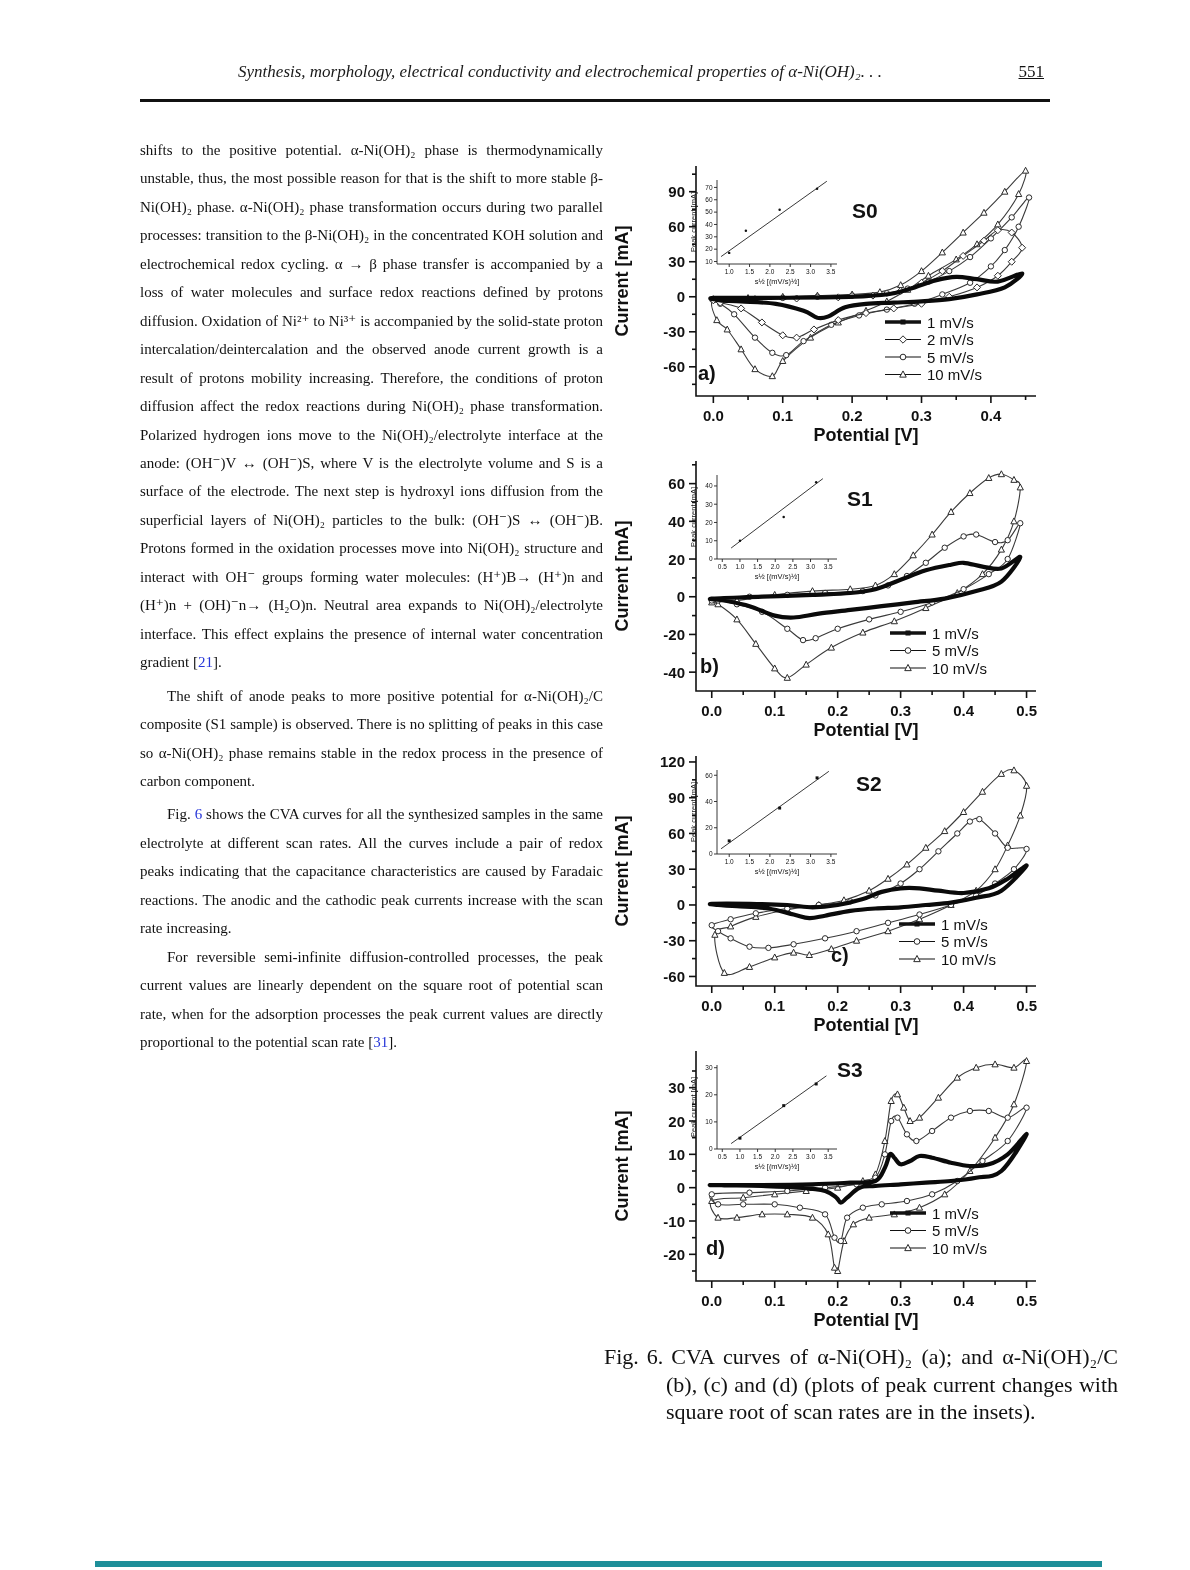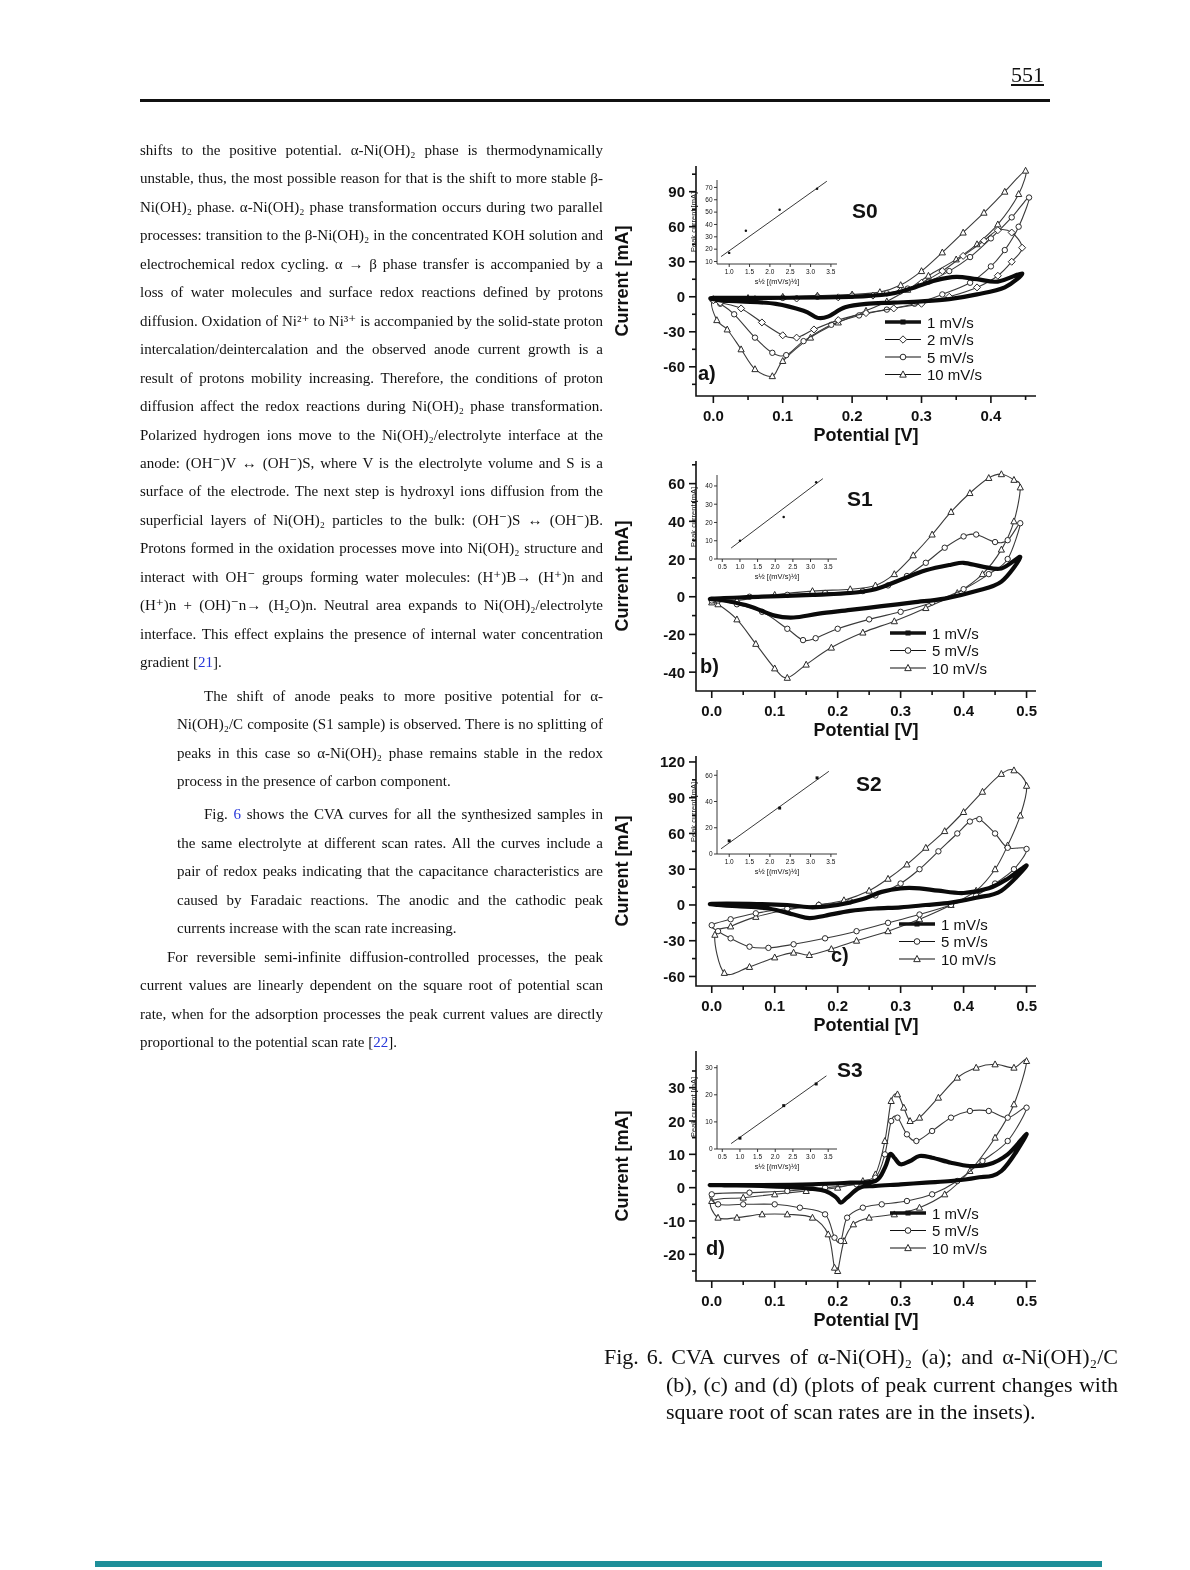--- a/index.html
+++ b/index.html
@@ -3,55 +3,56 @@
 <meta charset="utf-8">
 <style>
   :root{ --ref-blue:#2636d9; --footer-teal:#1e8f99; }
   html,body{margin:0;padding:0;background:#fff;}
   #page{position:relative;width:1190px;height:1570px;background:#fff;overflow:hidden;
         font-family:"Liberation Serif","DejaVu Serif",serif;color:#111;}
   
   #running-head{position:absolute;left:140px;top:62px;width:910px;height:30px;}
   #running-title{position:absolute;left:0;right:70px;top:0;text-align:center;
       font-style:italic;font-size:17px;color:#1a1a1a;}
-  #page-number{position:absolute;right:6px;top:0;font-size:22px;text-decoration:underline;}
+  #page-number{position:absolute;right:6px;top:0;font-size:17px;text-decoration:underline;}
   #head-rule{position:absolute;left:140px;top:99px;width:910px;height:3px;background:#111;}
   
   #text-col{position:absolute;left:140px;top:136px;width:463px;}
   #text-col p{margin:0;text-align:justify;font-size:15px;line-height:28.45px;}
-  #text-col p.gap{margin-top:5px;margin-left:37px;}
+  #text-col p.gap{margin-top:5px;}
   #text-col p.ind{text-indent:27px;}
   .ref{color:var(--ref-blue);text-decoration:none;cursor:pointer;}
   
   #fig-col{position:absolute;left:604px;top:156px;width:456px;}
   .panel{position:relative;width:450px;height:292px;margin-bottom:3px;}
   .cv text{font-family:"Liberation Sans","DejaVu Sans",sans-serif;fill:#111;}
   
   #caption{margin-top:10px;width:452px;font-size:22px;line-height:27.5px;
       text-align:justify;text-indent:-62px;padding-left:62px;}
   #caption .cap-sp{margin-right:8px;}
   
   #footer-bar{position:absolute;left:95px;top:1561px;width:1007px;height:6px;
       background:var(--footer-teal);}
 </style>
 </head>
 <body>
 
 <div id="page">
 
   <div id="running-head">
+    <div id="running-title">Synthesis, morphology, electrical conductivity and electrochemical properties of α-Ni(OH)₂. . .</div>
     <div id="page-number">551</div>
   </div>
   <div id="head-rule"></div>
 
   <div id="text-col">
     <p><span>shifts to the positive potential. α-Ni(OH)₂ phase is thermodynamically unstable, thus, the most possible reason for that is the shift to more stable β-Ni(OH)₂ phase. α-Ni(OH)₂ phase transformation occurs during two parallel processes: transition to the β-Ni(OH)₂ in the concentrated KOH solution and electrochemical redox cycling. α → β phase transfer is accompanied by a loss of water molecules and surface redox reactions defined by protons diffusion. Oxidation of Ni²⁺ to Ni³⁺ is accompanied by the solid-state proton intercalation/deintercalation and the observed anode current growth is a result of protons mobility increasing. Therefore, the conditions of proton diffusion affect the redox reactions during Ni(OH)₂ phase transformation. Polarized hydrogen ions move to the Ni(OH)₂/electrolyte interface at the anode: (OH⁻)V ↔ (OH⁻)S, where V is the electrolyte volume and S is a surface of the electrode. The next step is hydroxyl ions diffusion from the superficial layers of Ni(OH)₂ particles to the bulk: (OH⁻)S ↔ (OH⁻)B. Protons formed in the oxidation processes move into Ni(OH)₂ structure and interact with OH⁻ groups forming water molecules: (H⁺)B→ (H⁺)n and (H⁺)n + (OH)⁻n→ (H₂O)n. Neutral area expands to Ni(OH)₂/electrolyte interface. This effect explains the presence of internal water concentration gradient [</span><a class="ref">21</a><span>].</span></p>
     <p class="gap ind">The shift of anode peaks to more positive potential for α-Ni(OH)₂/C composite (S1 sample) is observed. There is no splitting of peaks in this case so α-Ni(OH)₂ phase remains stable in the redox process in the presence of carbon component.</p>
     <p class="gap ind"><span>Fig. </span><a class="ref">6</a><span> shows the CVA curves for all the synthesized samples in the same electrolyte at different scan rates. All the curves include a pair of redox peaks indicating that the capacitance characteristics are caused by Faradaic reactions. The anodic and the cathodic peak currents increase with the scan rate increasing.</span></p>
-    <p class="ind"><span>For reversible semi-infinite diffusion-controlled processes, the peak current values are linearly dependent on the square root of potential scan rate, when for the adsorption processes the peak current values are directly proportional to the potential scan rate [</span><a class="ref">22</a><span>].</span></p>
+    <p class="ind"><span>For reversible semi-infinite diffusion-controlled processes, the peak current values are linearly dependent on the square root of potential scan rate, when for the adsorption processes the peak current values are directly proportional to the potential scan rate [</span><a class="ref">31</a><span>].</span></p>
   </div>
 
   <div id="fig-col">
     <div class="panel"><svg width="450" height="292" class="cv">
           <g stroke="#111" stroke-width="1.6" fill="none">
             <path d="M92 10L92 240L432 240"></path>
             <line x1="92" y1="210.81218274111674" x2="85" y2="210.81218274111674"></line>
             <line x1="92" y1="193.2994923857868" x2="88" y2="193.2994923857868"></line>
             <line x1="92" y1="228.3248730964467" x2="88" y2="228.3248730964467"></line>
             <line x1="92" y1="175.78680203045684" x2="85" y2="175.78680203045684"></line>

